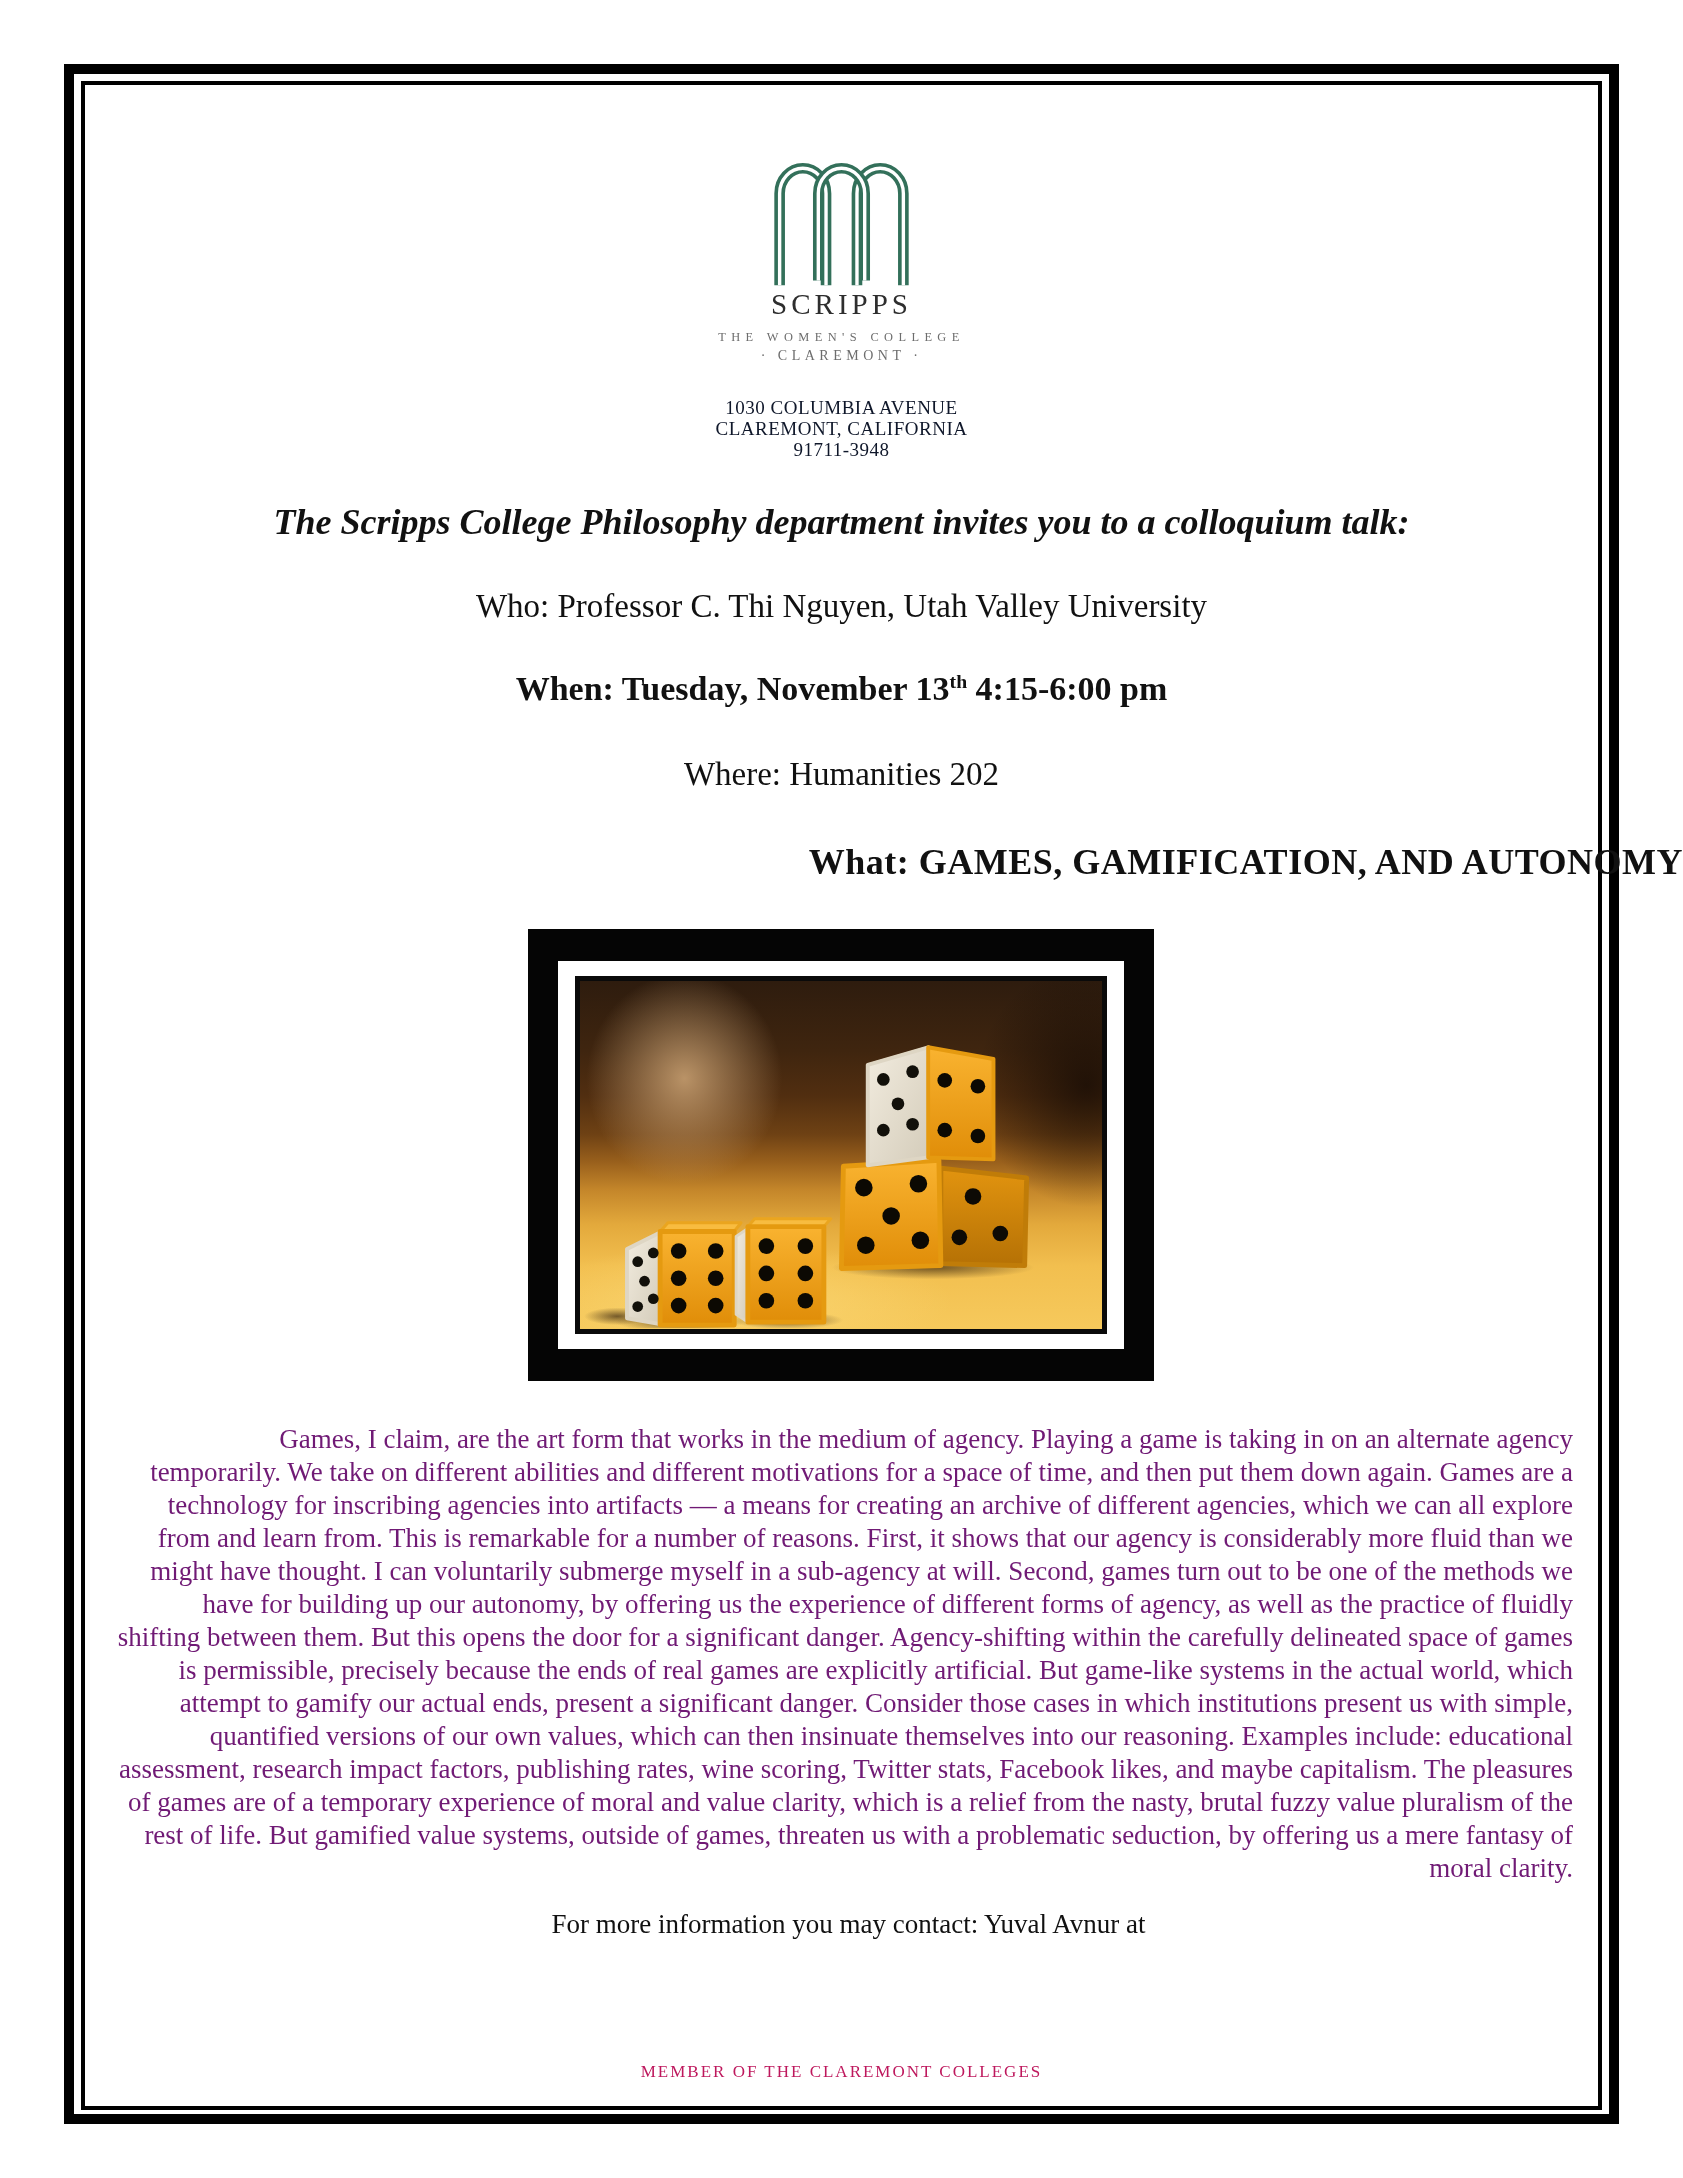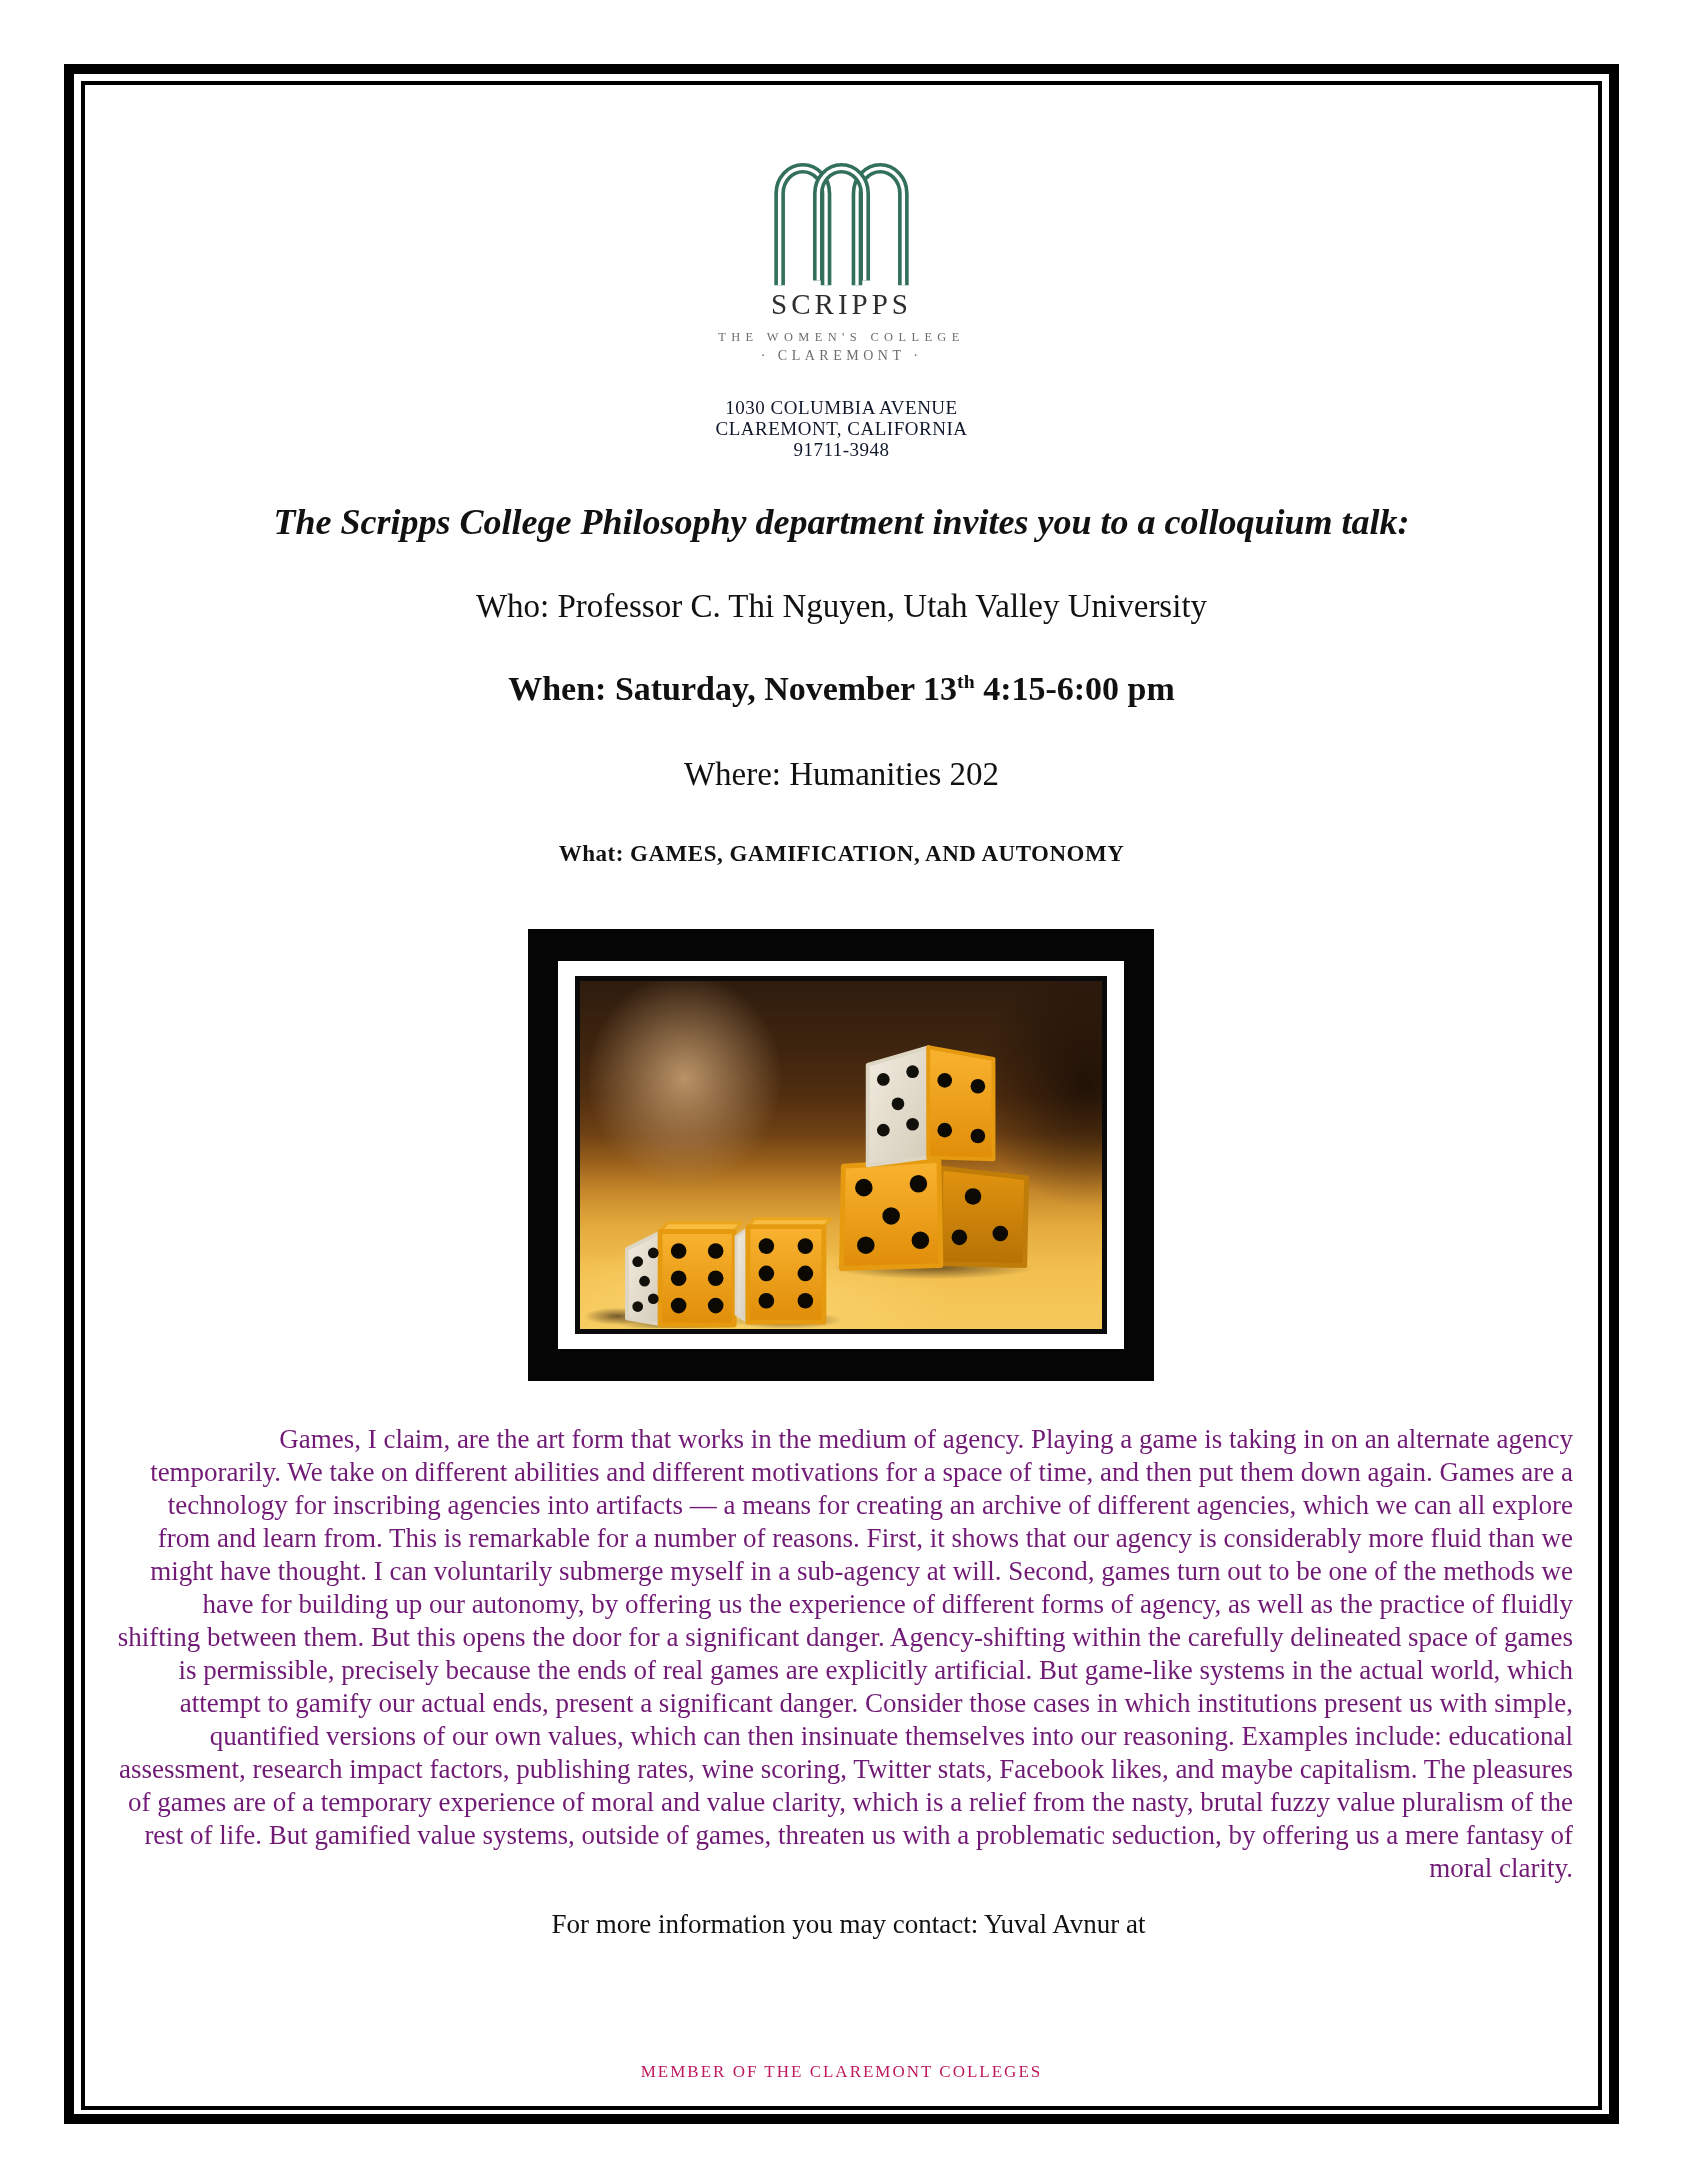--- a/index.html
+++ b/index.html
@@ -21,21 +21,21 @@
   .tagline1 { top:330px; font-size:12.4px; letter-spacing:5.4px; color:#6d6d6d; }
   .tagline2 { top:348px; font-size:14px; letter-spacing:4.5px; color:#6d6d6d; }
   .address  { top:397px; font-size:19px; line-height:21px; letter-spacing:0.5px; color:#0f172a; }
 
   
   .h-invite { top:501px; font-size:36px; font-weight:bold; font-style:italic; }
   .h-who    { top:588px; font-size:33px; }
   .h-when   { top:670px; font-size:34px; font-weight:bold; }
   .h-when sup { font-size:0.58em; }
   .h-where  { top:756px; font-size:33px; }
-  .h-what   { top:841px; font-size:23px; font-weight:bold; letter-spacing:0.5px; }
+  .h-what   { top:841px; font-size:36px; font-weight:bold; letter-spacing:0.5px;text-align:right; }
 
   
   .photo-frame { position:absolute; left:528px; top:929px; width:626px; height:452px; background:#050505; }
   .photo-mat   { position:absolute; left:30px; top:32px; right:30px; bottom:32px; background:#fff; }
   .photo-line  { position:absolute; left:17px; top:15px; right:17px; bottom:15px; background:#0a0a0a; }
   .photo {
     position:absolute; left:5px; top:5px; right:5px; bottom:5px; overflow:hidden;
     background:
       radial-gradient(ellipse 26% 42% at 20% 28%, rgba(205,165,118,0.85), rgba(205,165,118,0) 72%),
       radial-gradient(ellipse 30% 50% at 97% 30%, rgba(18,9,4,0.75), rgba(18,9,4,0) 70%),
@@ -84,21 +84,21 @@
   <div class="abs tagline2">· CLAREMONT ·</div>
 
   <div class="abs address">
     <div>1030 COLUMBIA AVENUE</div>
     <div>CLAREMONT, CALIFORNIA</div>
     <div>91711-3948</div>
   </div>
 
   <div class="abs h-invite">The Scripps College Philosophy department invites you to a colloquium talk:</div>
   <div class="abs h-who">Who: Professor C. Thi Nguyen, Utah Valley University</div>
-  <div class="abs h-when"><span>When: Saturday, November 13</span><sup>th</sup><span> 4:15-6:00 pm</span></div>
+  <div class="abs h-when"><span>When: Tuesday, November 13</span><sup>th</sup><span> 4:15-6:00 pm</span></div>
   <div class="abs h-where">Where: Humanities 202</div>
   <div class="abs h-what">What: GAMES, GAMIFICATION, AND AUTONOMY</div>
 
   <div class="photo-frame">
     <div class="photo-mat">
       <div class="photo-line">
         <div class="photo" role="img" aria-label="Five orange dice with black pips on a wooden floor; one white-faced die at left, two dice side by side, and a stack of three at right">
           <svg width="517" height="347" viewBox="0 0 530 356" aria-hidden="true">
             <defs>
               <linearGradient id="oF" x1="0" y1="0" x2="0" y2="1">

